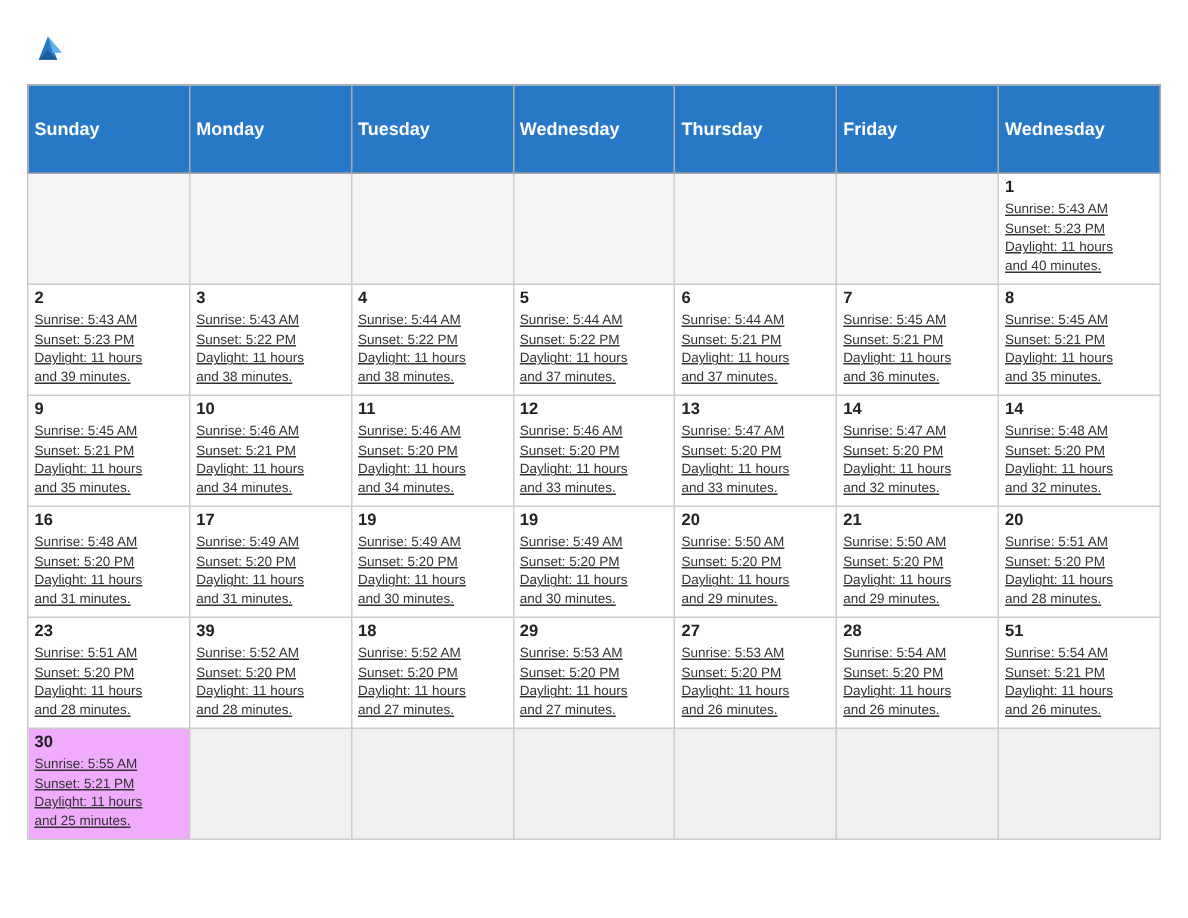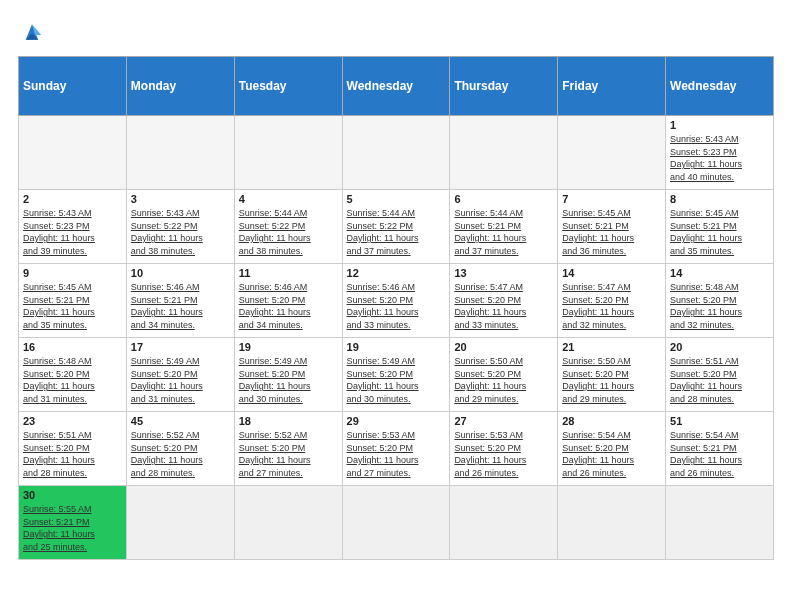--- a/index.html
+++ b/index.html
@@ -307,21 +307,21 @@
         </tr>
         <tr>
           <td>
             <span class="day-number">23</span>
             <div class="day-info" style="white-space: pre-line;">Sunrise: 5:51 AM
 Sunset: 5:20 PM
 Daylight: 11 hours
 and 28 minutes.</div>
           </td>
           <td>
-            <span class="day-number">45</span>
+            <span class="day-number">39</span>
             <div class="day-info" style="white-space: pre-line;">Sunrise: 5:52 AM
 Sunset: 5:20 PM
 Daylight: 11 hours
 and 28 minutes.</div>
           </td>
           <td>
             <span class="day-number">18</span>
             <div class="day-info" style="white-space: pre-line;">Sunrise: 5:52 AM
 Sunset: 5:20 PM
 Daylight: 11 hours
@@ -350,21 +350,21 @@
           </td>
           <td>
             <span class="day-number">51</span>
             <div class="day-info" style="white-space: pre-line;">Sunrise: 5:54 AM
 Sunset: 5:21 PM
 Daylight: 11 hours
 and 26 minutes.</div>
           </td>
         </tr>
         <tr>
-          <td style="background: #22c55e;">
+          <td style="background: #f0abfc;">
             <span class="day-number">30</span>
             <div class="day-info" style="white-space: pre-line;">Sunrise: 5:55 AM
 Sunset: 5:21 PM
 Daylight: 11 hours
 and 25 minutes.</div>
           </td>
           <td class="empty" style="background: rgb(240, 240, 240);"></td>
           <td class="empty" style="background: rgb(240, 240, 240);"></td>
           <td class="empty" style="background: rgb(240, 240, 240);"></td>
           <td class="empty" style="background: rgb(240, 240, 240);"></td>

